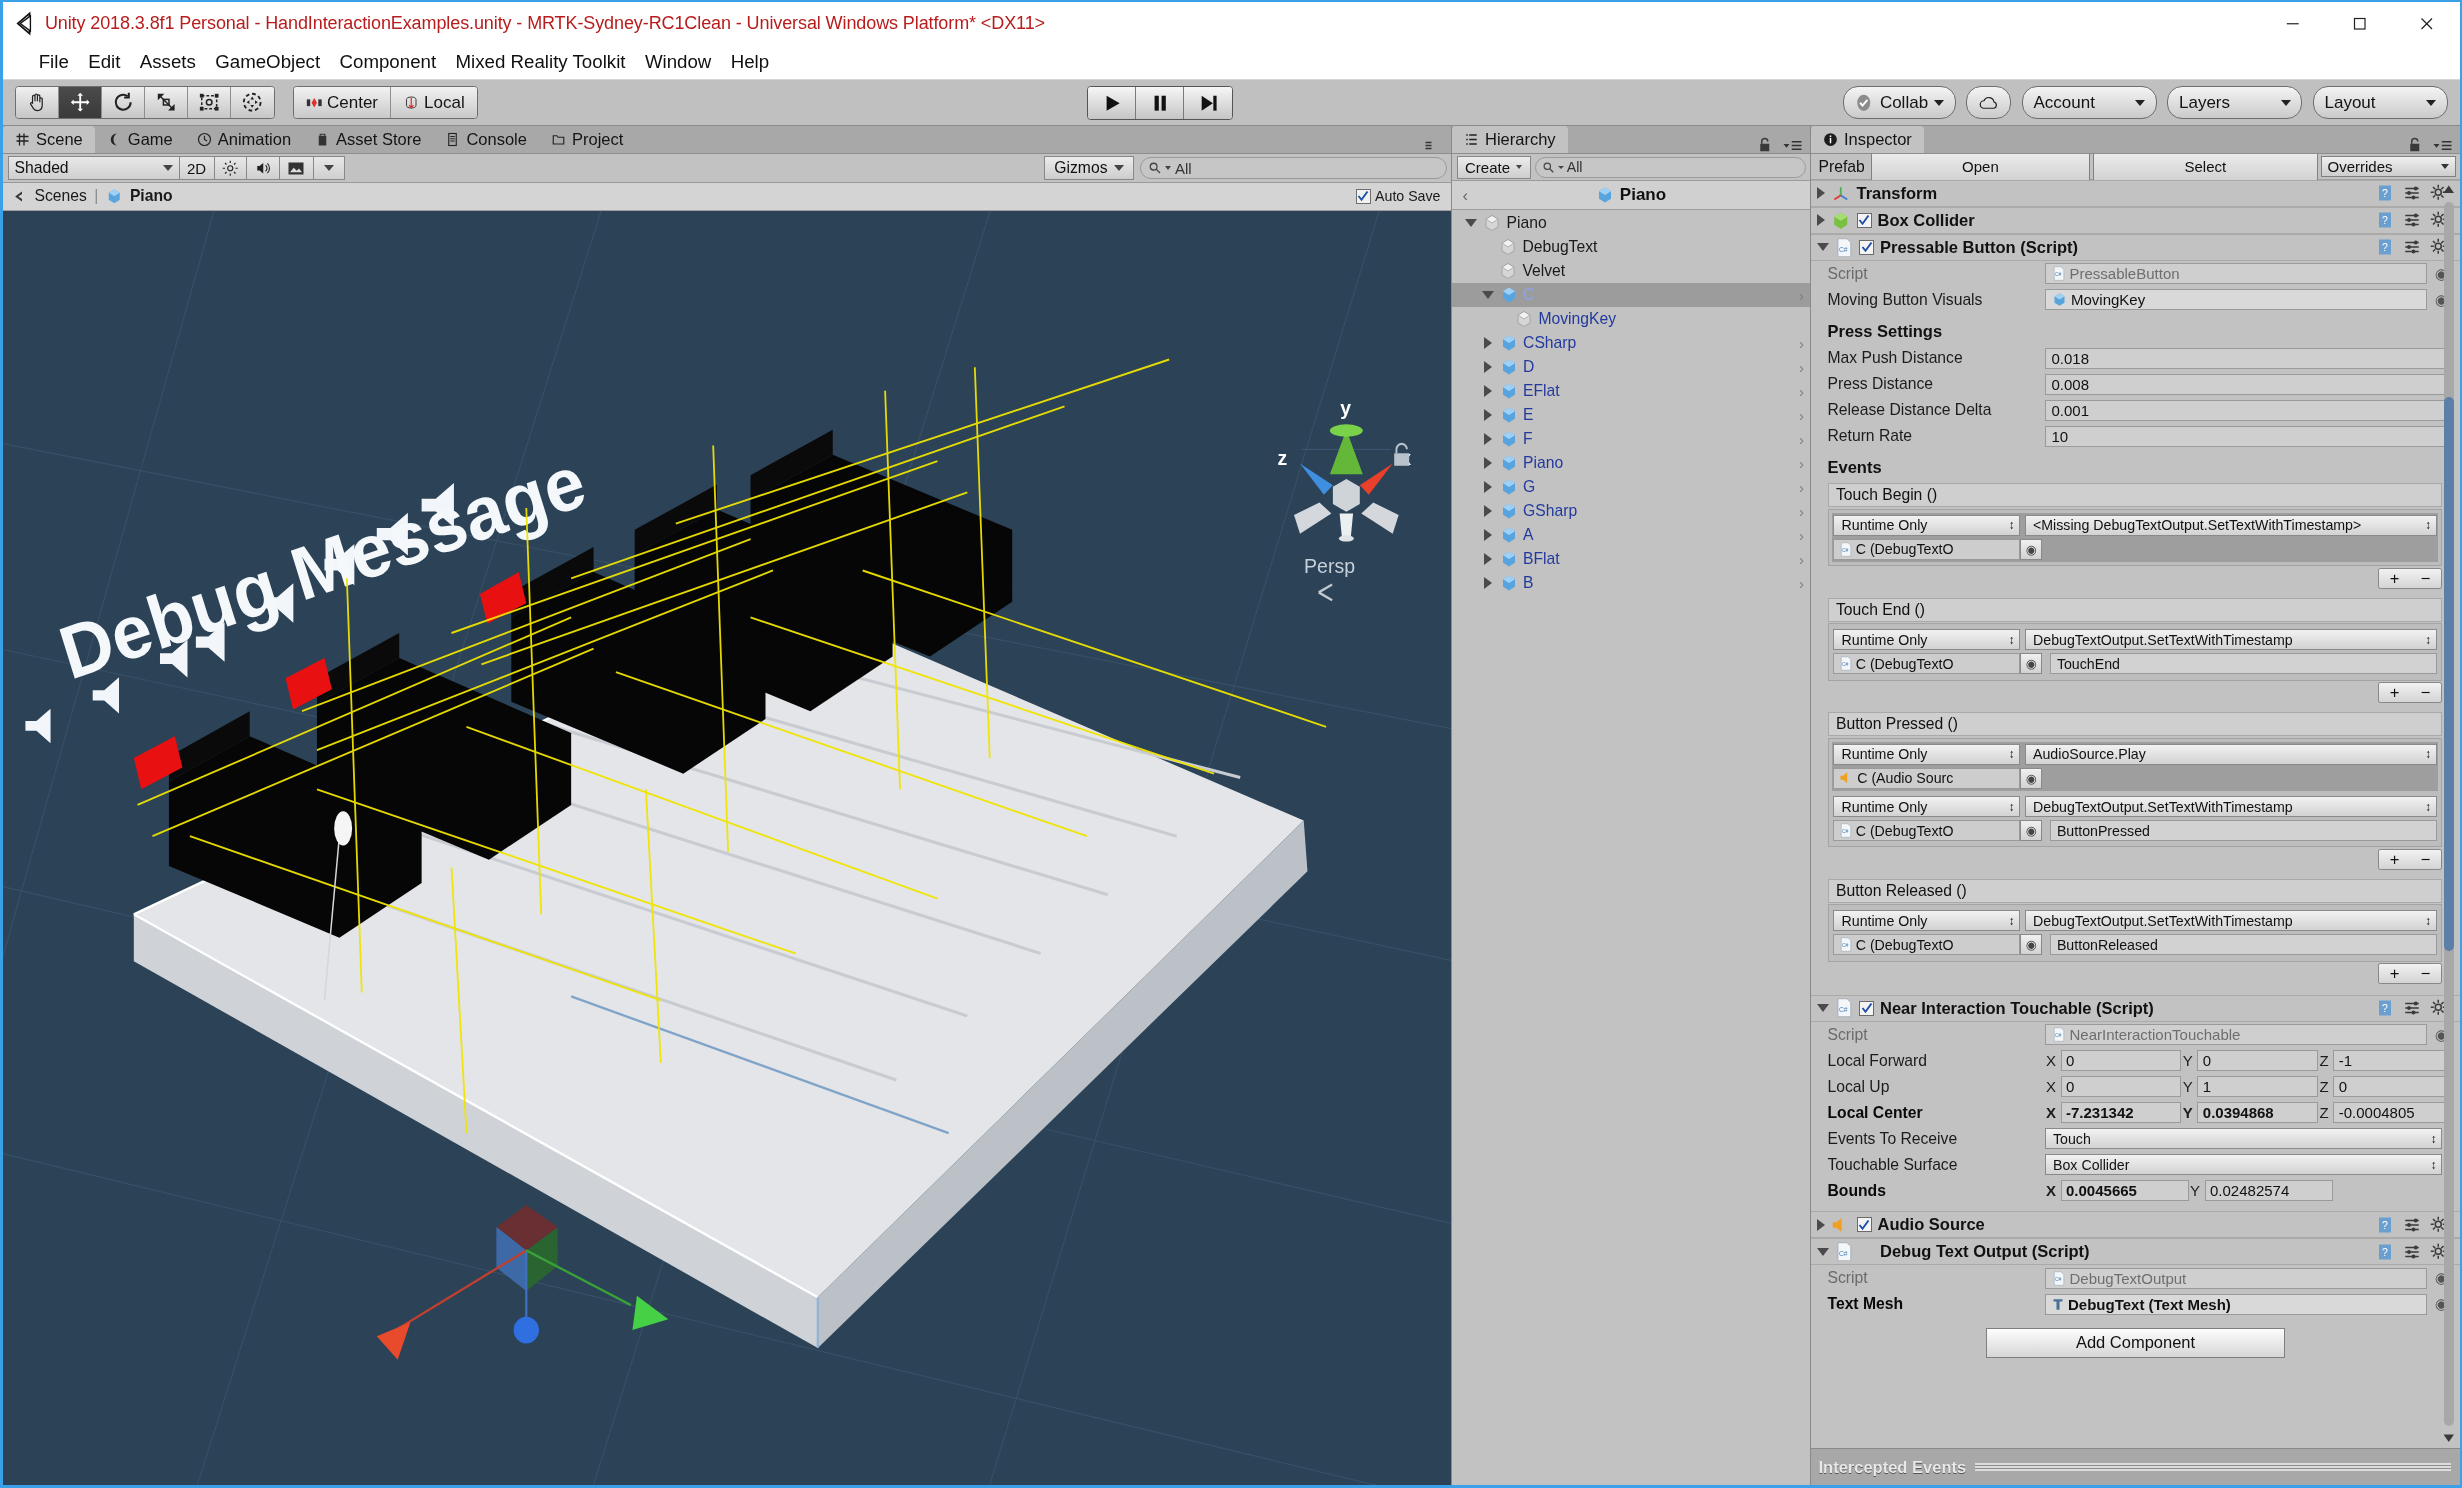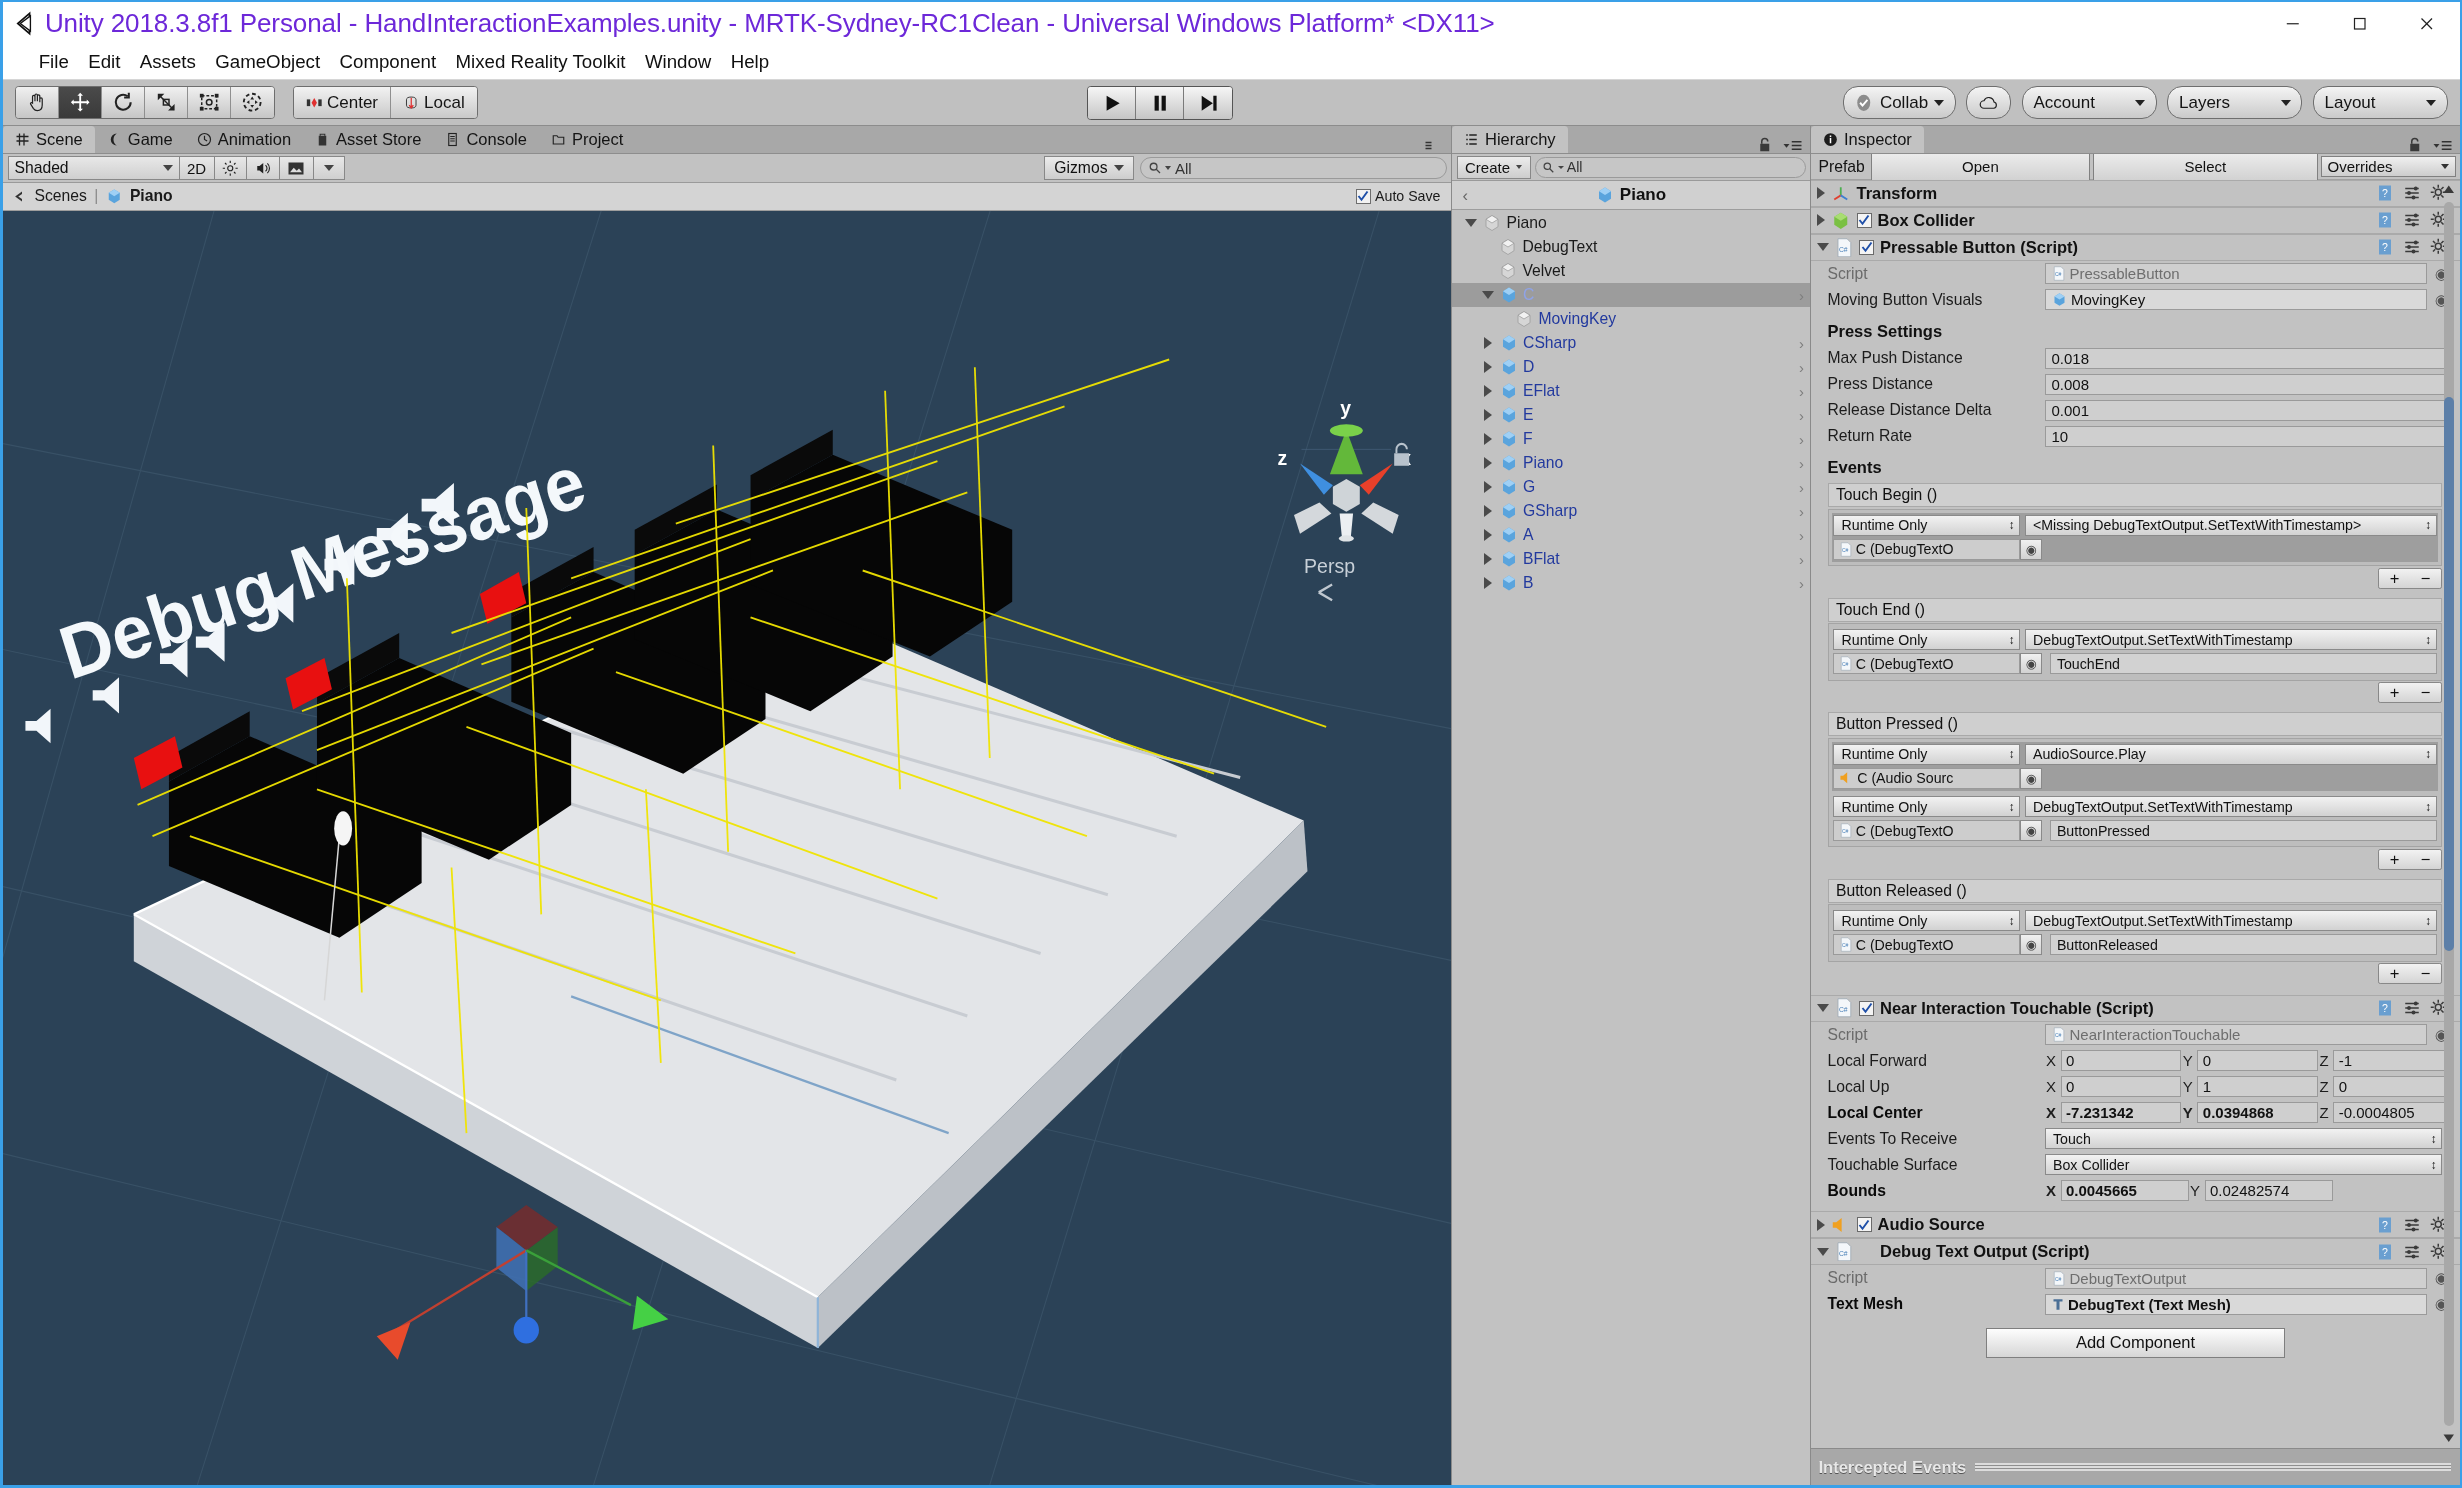--- a/index.html
+++ b/index.html
@@ -21,21 +21,21 @@
   }
 
   
   .titlebar {
     height: 43px; background: #ffffff;
     display: flex; align-items: center;
     flex: 0 0 43px;
   }
   .title-icon { width: 28.4px; height: 27px; margin-left: 9px; margin-right: 4.5px; flex:0 0 auto;}
   .title-text {
-    font-size: 26px; color: #6d28d9; letter-spacing: -0.1px;
+    font-size: 18px; color: #b91c1c; letter-spacing: -0.1px;
     white-space: nowrap;
   }
   .win-btns { margin-left: auto; display: flex; height: 43px; }
   .win-btn {
     width: 67px; height: 43px; display: flex; align-items: center; justify-content: center;
     background: #ffffff;
   }
   .win-btn svg { display:block; }
 
   

